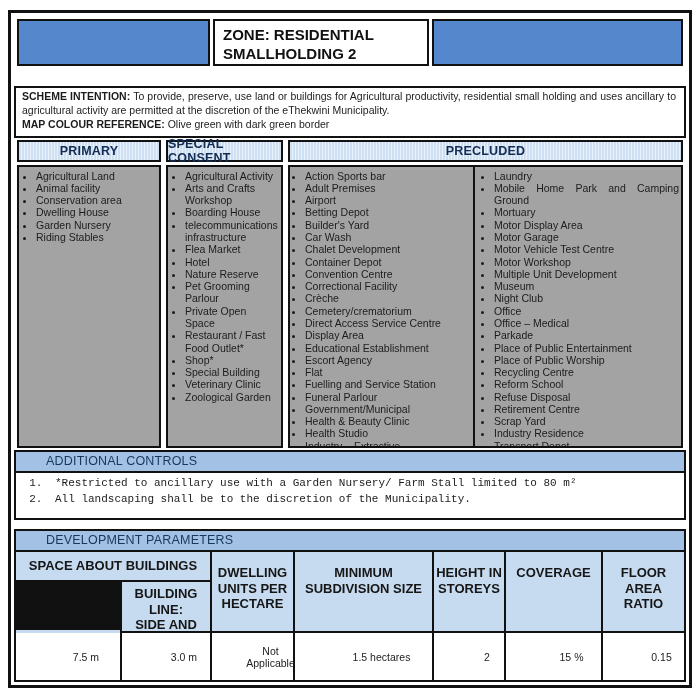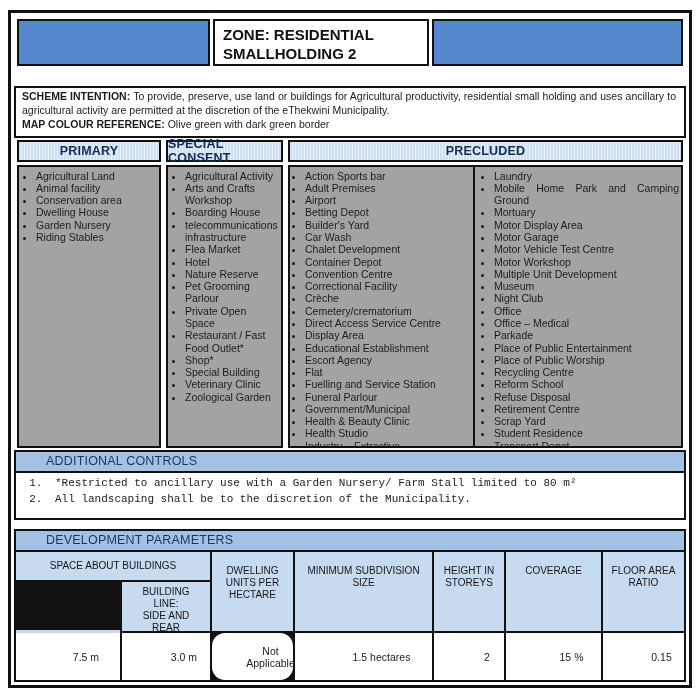--- a/index.html
+++ b/index.html
@@ -66,34 +66,34 @@
   .controls-box li { padding-left:6px; }
   .spacer { flex:none; height:7px; }
   
   .dev-table {
     flex:none; border:2px solid #111; border-top:none; background:#111;
     display:grid; gap:2px;
     grid-template-columns:104px 88px 81px 137px 70px 95px 1fr;
     grid-template-rows:28px 49px 47px;
   }
   .cell { background:#fff; display:flex; align-items:center; justify-content:center; text-align:center;padding-left:36px; }
-  .hcell { background:var(--table-header-blue,#c6daf0); font-weight:normal; font-size:10px; line-height:1.2; color:#161616; padding:2px; }
+  .hcell { background:var(--table-header-blue,#c6daf0); font-weight:bold; font-size:13px; line-height:1.2; color:#161616; padding:2px; }
   .span2 { align-items:flex-start; padding-top:13px; }
   .pre { white-space:pre-line; align-items:flex-start; padding-top:4px; }
   .vcell { font-size:10.5px; color:#222; }
   .c-sab  { grid-column:1 / 3; grid-row:1; }
   .c-blf  { grid-column:1; grid-row:2;margin-top:48px; }
   .c-blsr { grid-column:2; grid-row:2; }
   .c-dwell{ grid-column:3; grid-row:1 / 3; }
   .c-min  { grid-column:4; grid-row:1 / 3; }
   .c-hgt  { grid-column:5; grid-row:1 / 3; }
   .c-cov  { grid-column:6; grid-row:1 / 3; }
   .c-far  { grid-column:7; grid-row:1 / 3; }
   .r3-1 { grid-column:1; grid-row:3; } .r3-2 { grid-column:2; grid-row:3; }
-  .r3-3 { grid-column:3; grid-row:3;border-radius:13px; } .r3-4 { grid-column:4; grid-row:3; }
+  .r3-3 { grid-column:3; grid-row:3; } .r3-4 { grid-column:4; grid-row:3; }
   .r3-5 { grid-column:5; grid-row:3; } .r3-6 { grid-column:6; grid-row:3; }
   .r3-7 { grid-column:7; grid-row:3; }
 </style>
 </head>
 <body>
 
 <div class="sheet">
 
   <div class="title-row">
     <div class="blue-box blue-left"></div>
@@ -197,21 +197,21 @@
             <li>Office</li>
             <li>Office – Medical</li>
             <li>Parkade</li>
             <li>Place of Public Entertainment</li>
             <li>Place of Public Worship</li>
             <li>Recycling Centre</li>
             <li>Reform School</li>
             <li>Refuse Disposal</li>
             <li>Retirement Centre</li>
             <li>Scrap Yard</li>
-            <li>Student Residence</li>
+            <li>Industry Residence</li>
             <li>Transport Depot</li>
             <li>Truck Stop</li>
             <li>Utilities Facility</li>
           </ul>
       </div>
     </div>
 
   </div>
 
   <div class="section-bar">ADDITIONAL CONTROLS</div>

